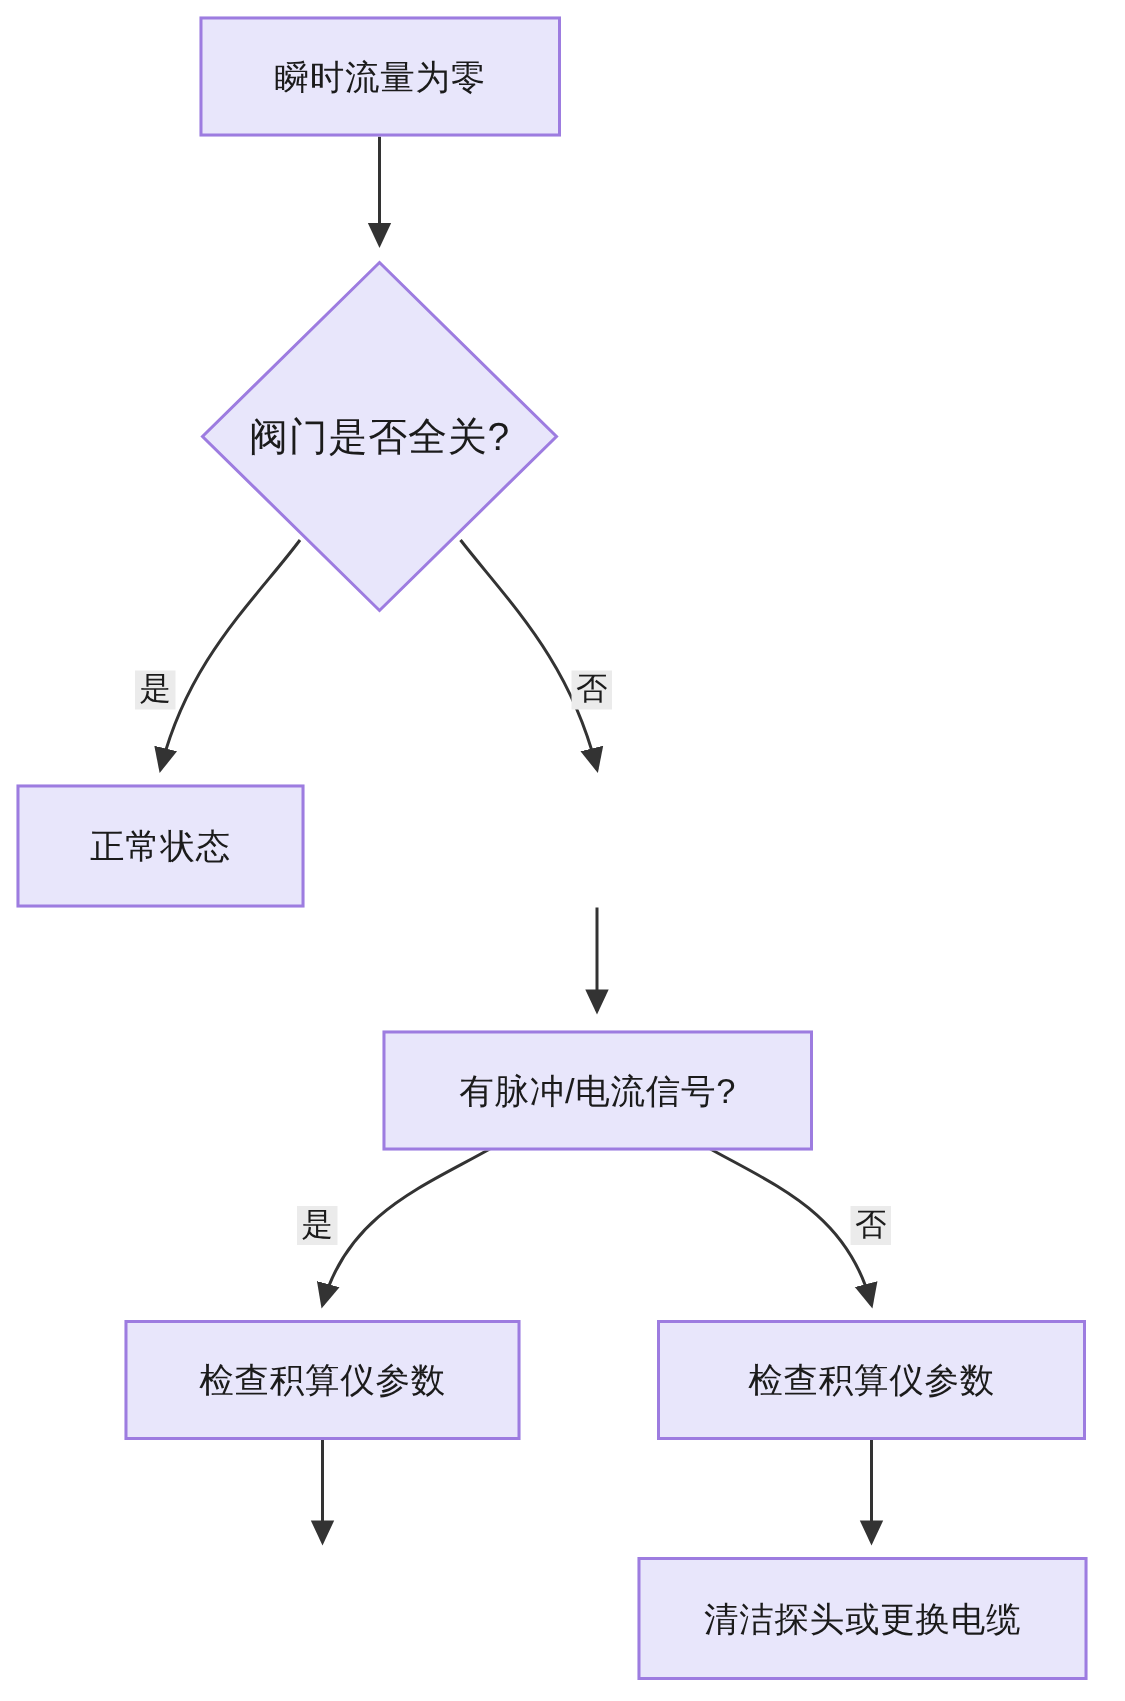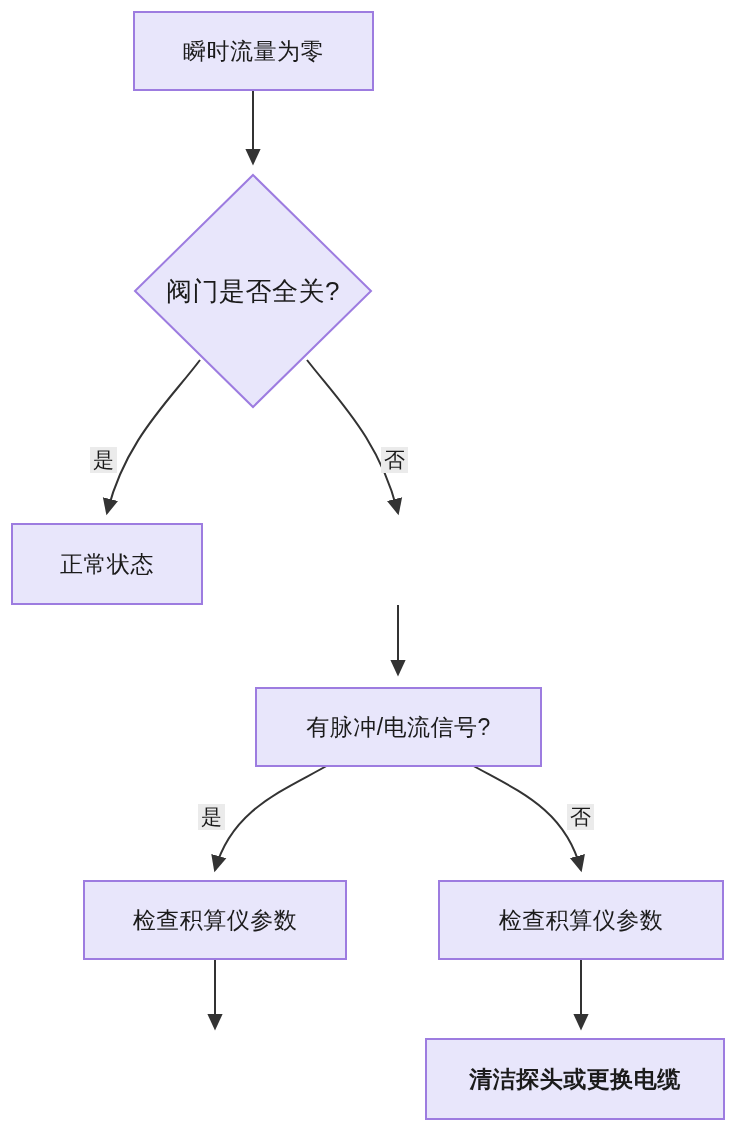--- a/index.html
+++ b/index.html
@@ -128,21 +128,21 @@
 
   <div class="node" style="left:83px; top:880px; width:264px; height:80px;">
     <span>检查积算仪参数</span>
   </div>
 
   <div class="node" style="left:438px; top:880px; width:286px; height:80px;">
     <span>检查积算仪参数</span>
   </div>
 
 
-  <div class="node" style="left:425px; top:1038px; width:300px; height:82px;font-weight:bold;">
+  <div class="node" style="left:425px; top:1038px; width:300px; height:82px;">
     <span>清洁探头或更换电缆</span>
   </div>
 
   <div class="edge-label" style="left:90px; top:447px;">是</div>
 
   <div class="edge-label" style="left:381px; top:447px;">否</div>
 
   <div class="edge-label" style="left:198px; top:804px;">是</div>
 
   <div class="edge-label" style="left:567px; top:804px;">否</div>

